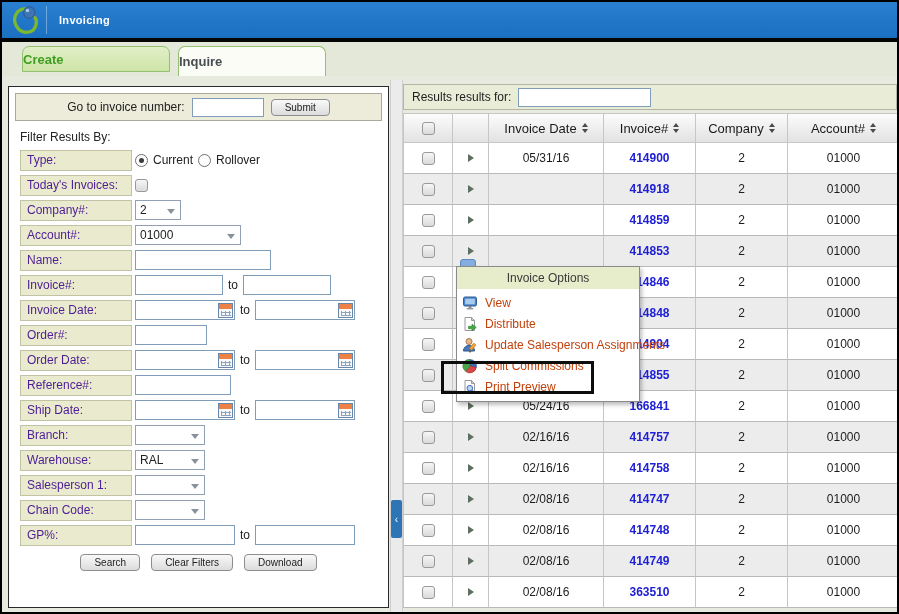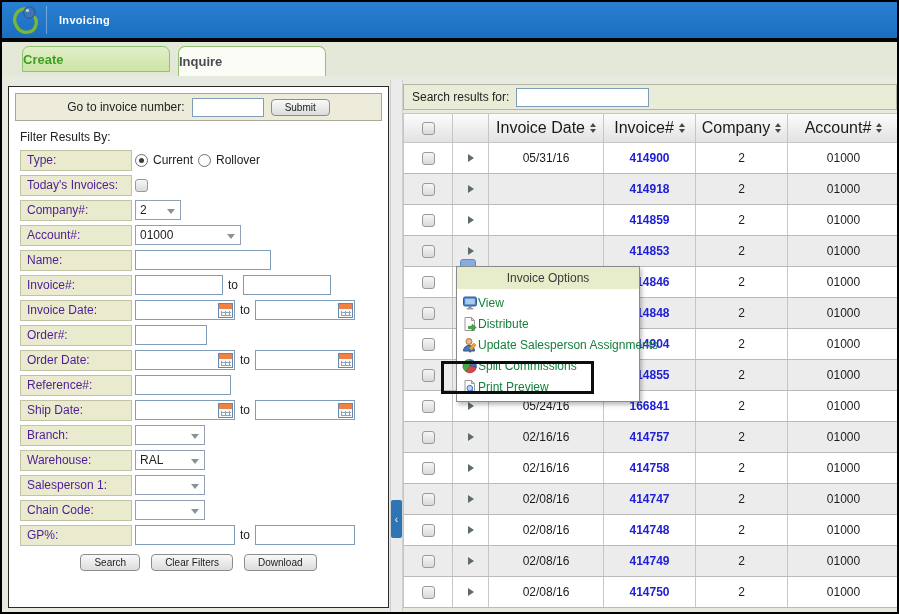--- a/index.html
+++ b/index.html
@@ -50,37 +50,37 @@
   
   .splitter { position:absolute; left:388px; top:0; width:13px; height:100%; background:#ebebeb; border-left:1px solid #cfcfcf; border-right:1px solid #cfcfcf; }
   .split-handle { position:absolute; left:389px; top:420px; width:11px; height:38px; background:#2e75b5; border-radius:2px; color:#fff; font-size:10px; display:flex; align-items:center; justify-content:center; cursor:pointer; z-index:3; }
 
   
   .right-panel { position:absolute; left:401px; top:4px; right:0; bottom:0; }
   .search-bar { height:26px; background:#e9edd8; border:1px solid #b5b5a5; display:flex; align-items:center; padding-left:8px; gap:7px; }
   .search-input { width:133px; height:19px; border:1px solid #7f9db9; font:inherit; padding:0 3px; }
   .rtable { margin-top:3px; border-left:1px solid #c6c6c6; }
   .thead-row, .trow { display:grid; grid-template-columns:49px 36px 115px 92px 92px 112px; }
-  .thead-row > div { height:30px; background:linear-gradient(#fcfcfc,#e2e2e2); border-right:1px solid #c6c6c6; border-top:1px solid #c6c6c6; border-bottom:1px solid #c6c6c6; display:flex; align-items:center; justify-content:center; gap:5px; color:#1a1a1a; font-size:16px; }
+  .thead-row > div { height:30px; background:linear-gradient(#fcfcfc,#e2e2e2); border-right:1px solid #c6c6c6; border-top:1px solid #c6c6c6; border-bottom:1px solid #c6c6c6; display:flex; align-items:center; justify-content:center; gap:5px; color:#1a1a1a; font-size:13px; }
   .trow > div { height:31px; border-right:1px solid #c6c6c6; border-bottom:1px solid #b9b9b9; display:flex; align-items:center; justify-content:center; background:#fff; }
   .trow:nth-child(even) > div { background:#ececec; }
   .sorticon { display:inline-flex; flex-direction:column; gap:2px; }
   .sorticon i { display:block; width:0; height:0; border-left:3.5px solid transparent; border-right:3.5px solid transparent; }
   .sorticon .up { border-bottom:4px solid #4a4a4a; }
   .sorticon .dn { border-top:4px solid #4a4a4a; }
   .arrow { width:0; height:0; border-top:4.5px solid transparent; border-bottom:4.5px solid transparent; border-left:6px solid #5e6e60; cursor:pointer; }
   .invlink { color:#2020d6; font-weight:bold; text-decoration:none; cursor:pointer; }
   .cell-txt { color:#1c1c1c; }
 
   
   .menu-peek { position:absolute; left:458px; top:179px; width:16px; height:9px; background:#85aede; border:1px solid #5d8cc2; border-radius:3px 3px 0 0; z-index:5; }
   .ctx-menu { position:absolute; left:454px; top:186px; width:184px; background:#fff; border:1px solid #8a8a8a; box-shadow:2px 3px 4px rgba(0,0,0,.25); z-index:10; }
   .ctx-header { height:22px; background:#e7eccb; display:flex; align-items:center; justify-content:center; color:#3a3a3a; }
   .ctx-items { padding:3px 2px 4px 2px; }
-  .ctx-item { display:flex; align-items:center; height:21px; padding-left:3px; cursor:pointer; white-space:nowrap; color:#15803d; }
+  .ctx-item { display:flex; align-items:center; gap:7px; height:21px; padding-left:3px; cursor:pointer; white-space:nowrap; color:#c2410c; }
   .ctx-item .mi { width:16px; height:16px; flex:0 0 16px; }
   .annot-rect { position:absolute; left:439px; top:281px; width:153px; height:33px; border:3px solid #0d0d0d; z-index:20; pointer-events:none; }
 </style>
 </head>
 <body>
 
 <div class="frame">
 
   <div class="topbar">
     <svg class="logo" viewBox="0 0 30 32">
@@ -275,21 +275,21 @@
       </div>
     </div>
 
     <div class="splitter"></div>
     <div class="split-handle">
         <span>‹</span>
       </div>
 
     <div class="right-panel">
       <div class="search-bar">
-        <span>Search results for:</span>
+        <span>Results results for:</span>
         <input class="search-input" style="">
       </div>
 
       <div class="rtable">
         <div class="thead-row">
           <div>
               <span class="cb"></span>
             </div>
           <div></div>
           <div>
@@ -520,21 +520,21 @@
             </div>
             <div class="trow">
               <div>
                 <span class="cb"></span>
               </div>
               <div>
                 <span class="arrow"></span>
               </div>
               <div class="cell-txt">02/08/16</div>
               <div>
-                <a class="invlink">414750</a>
+                <a class="invlink">363510</a>
               </div>
               <div class="cell-txt">2</div>
               <div class="cell-txt">01000</div>
             </div>
           </div>
       </div>
     </div>
 
     <div class="menu-peek"></div>
 

